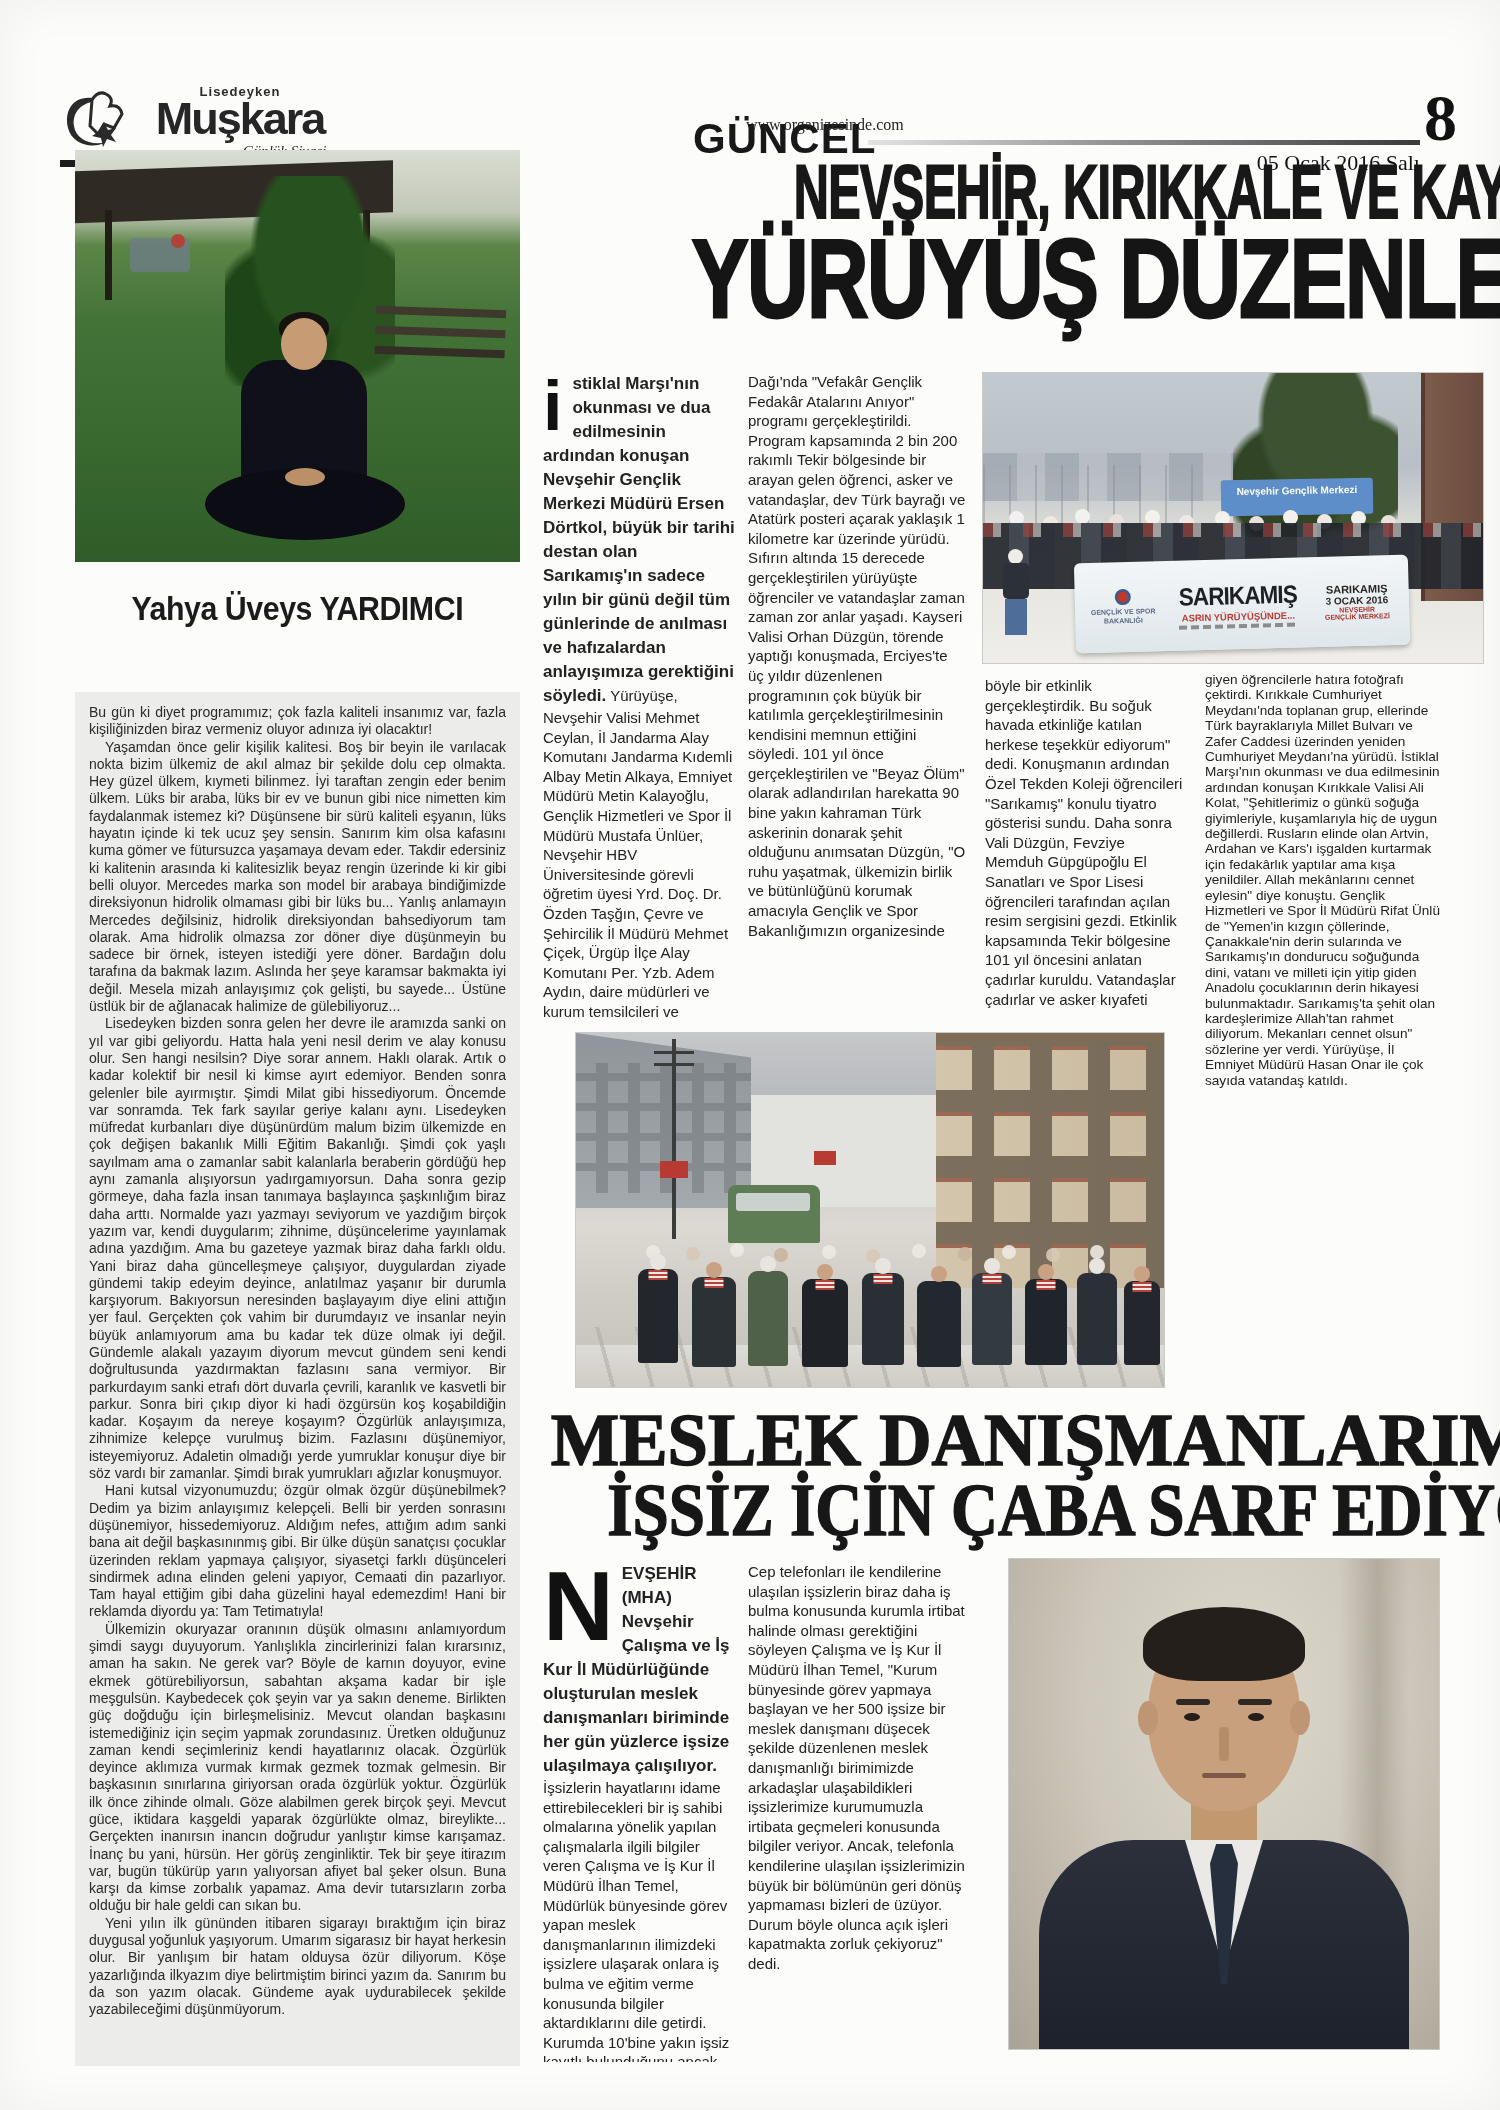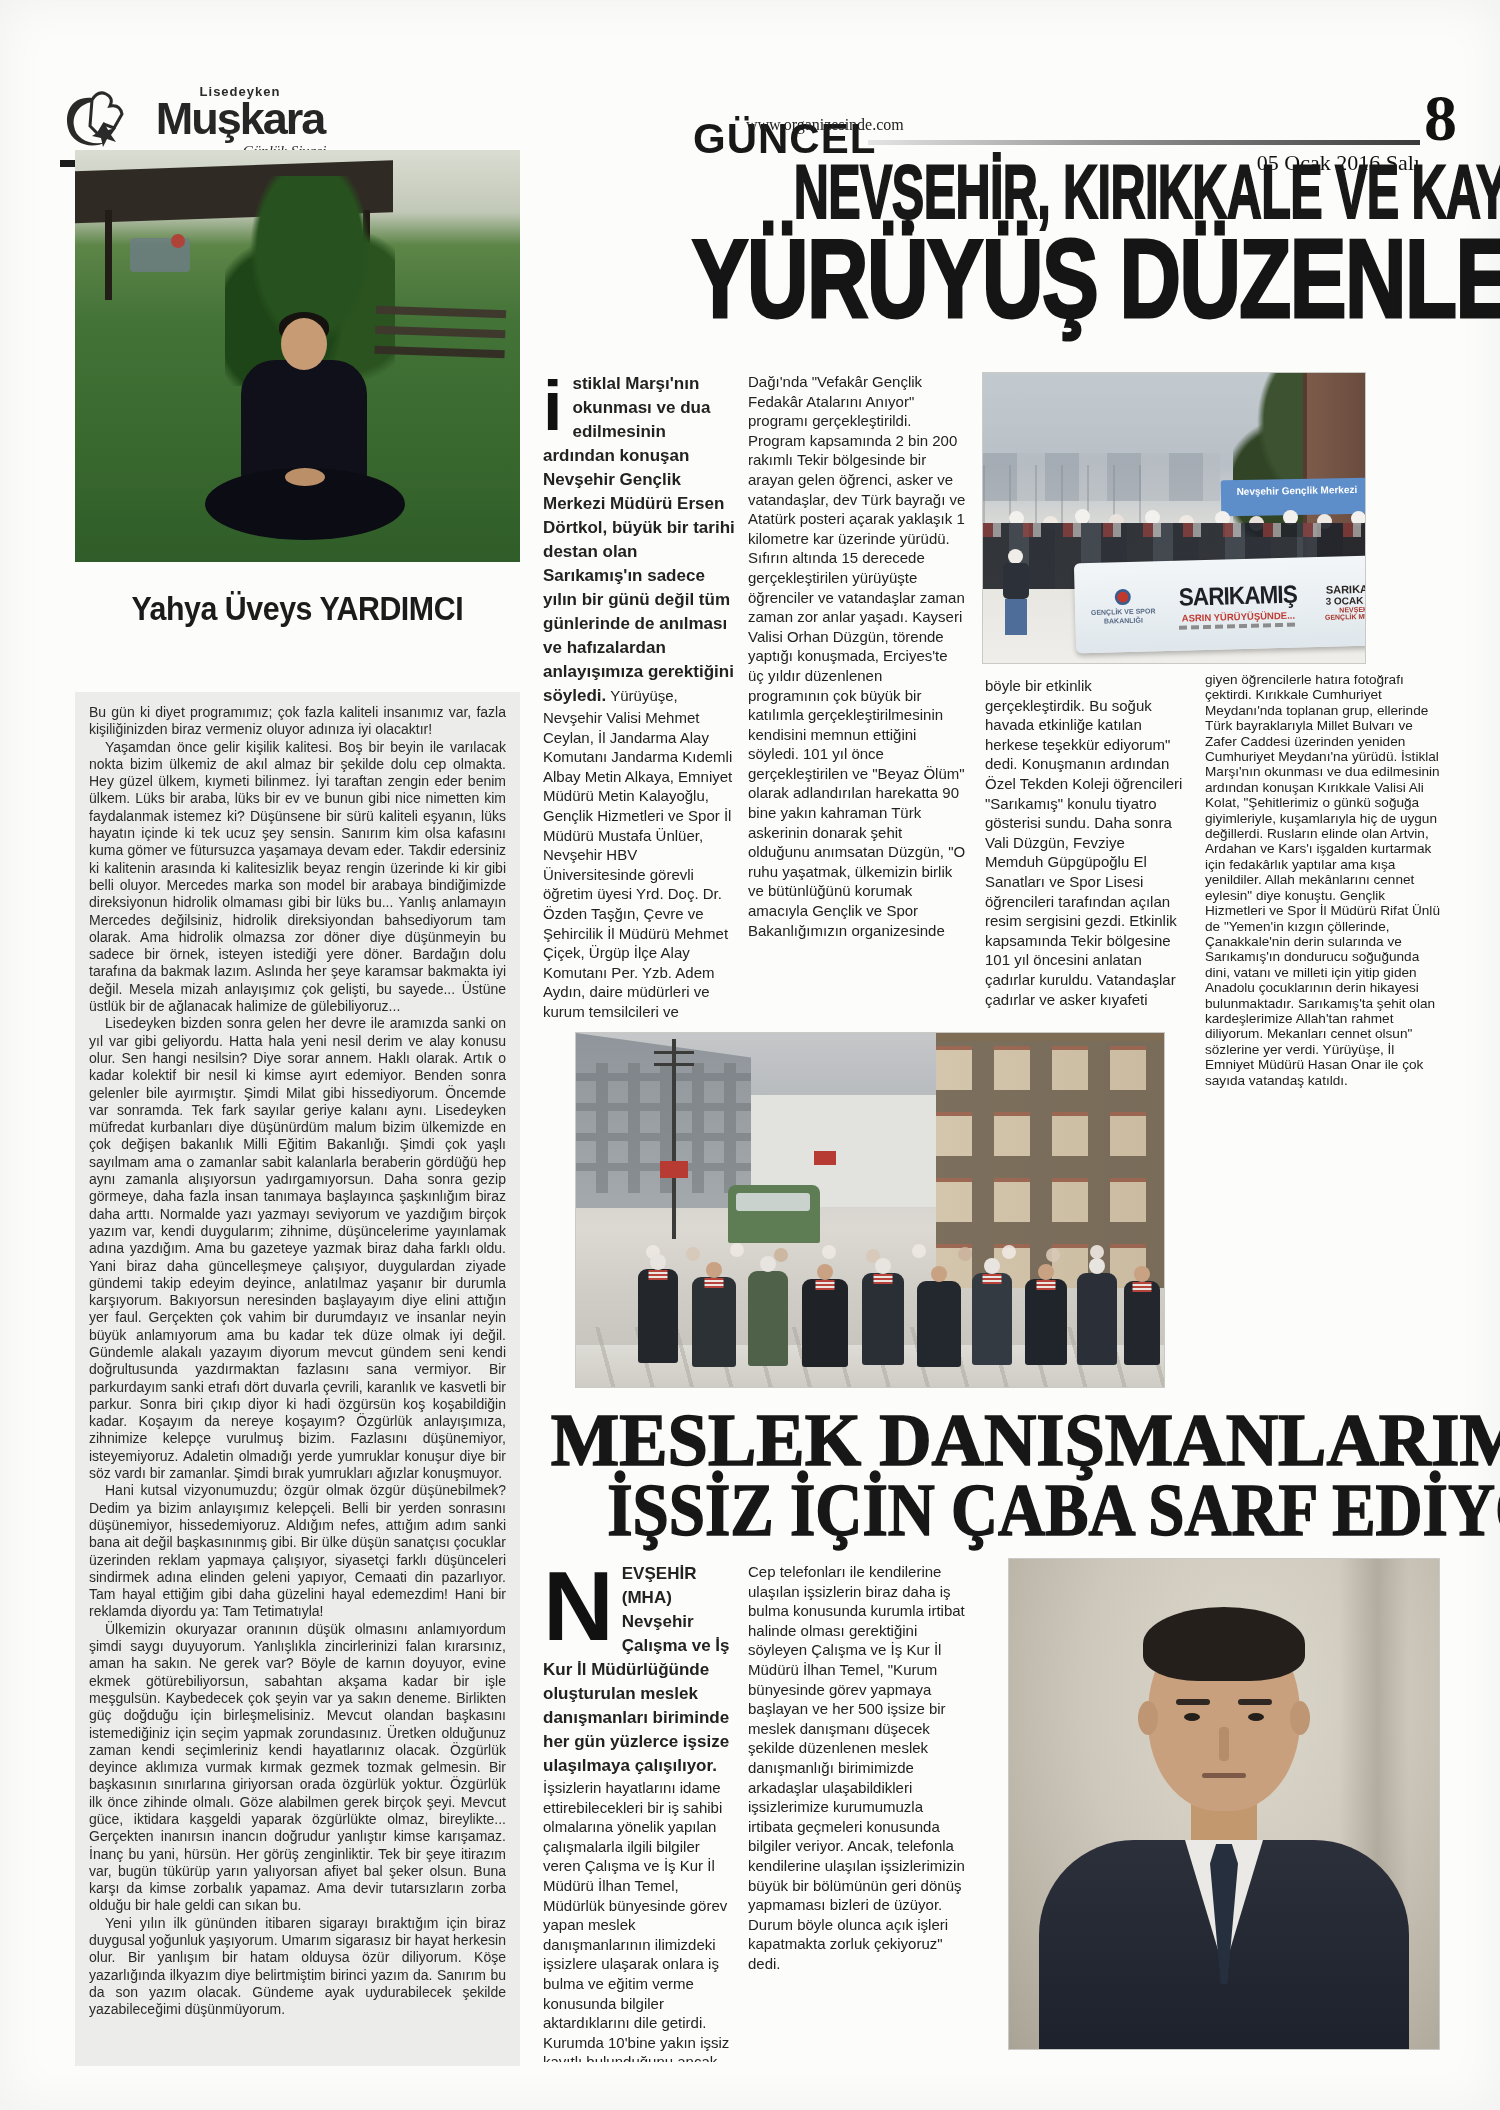--- a/index.html
+++ b/index.html
@@ -69,21 +69,21 @@
   .h1l2 span { display:inline-block; font-size:112px; font-weight:bold; color:#151515; letter-spacing:-2px;
     transform:scaleX(.76); -webkit-text-stroke:3px #151515; }
 
   .ncol { position:absolute; font-size:15px; line-height:19.6px; color:#222; overflow:hidden; }
   .ncol b { font-size:17px; line-height:24px; }
   .dropcap { float:left; font-weight:bold; color:#111; }
   .dc-i { font-size:70px; line-height:56px; padding:6px 10px 0 0; }
   .dc-n { font-size:98px; line-height:80px; padding:4px 8px 0 0; }
 
   
-  .photoB { left:982px; top:372px; width:384px; height:292px; overflow:hidden; border:1px solid #c9c9c6;
+  .photoB { left:982px; top:372px; width:502px; height:292px; overflow:hidden; border:1px solid #c9c9c6;
     background:linear-gradient(180deg,#c3cacf 0,#b8bfc6 92px,#d9dad7 150px,#e7e5e0 205px,#efeeea 292px); }
   .pgB-city { position:absolute; left:0; top:80px; width:62%; height:48px; opacity:.65;
     background:repeating-linear-gradient(90deg,#99a1aa 0 34px,#b5bbc1 34px 62px); }
   .pgB-fence { position:absolute; left:0; top:92px; width:42%; height:58px; opacity:.4;
     background:repeating-linear-gradient(90deg,#818890 0 2px,transparent 2px 26px); }
   .pgB-pine { position:absolute; left:250px; top:-6px; width:165px; height:170px;
     background:radial-gradient(ellipse at 50% 32%,#3c5230 0 44%,transparent 50%),
                radial-gradient(ellipse at 32% 70%,#314526 0 34%,transparent 40%),
                radial-gradient(ellipse at 72% 62%,#3c5230 0 36%,transparent 42%); }
   .pgB-bldg { position:absolute; right:0; top:0; width:62px; height:228px; border-left:4px solid #553b30;

